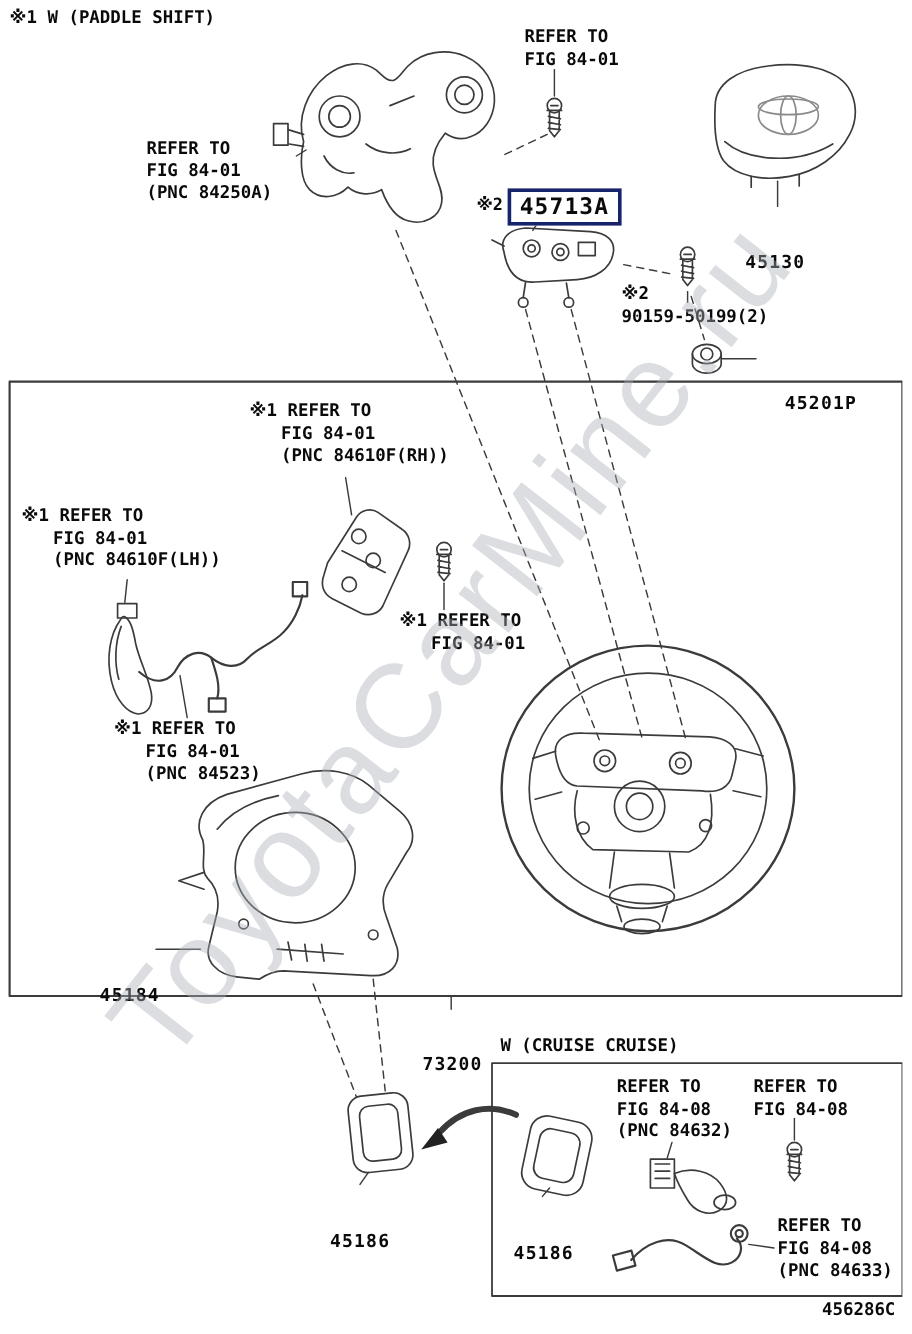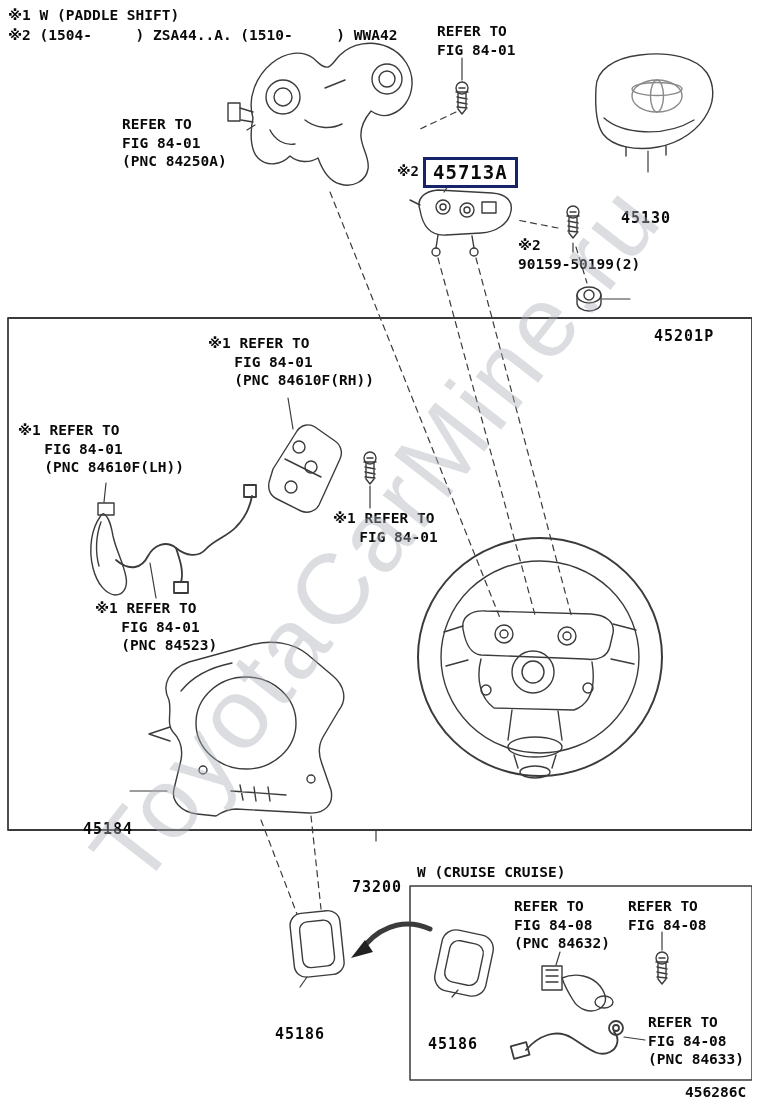--- a/index.html
+++ b/index.html
@@ -209,21 +209,20 @@
       <path d="M438,258 L535,615"></path>
       <path d="M476,258 L572,618"></path>
       <path d="M558,228 L517,220"></path>
       <path d="M576,247 L587,283"></path>
       <path d="M261,820 L297,914"></path>
       <path d="M311,816 L321,909"></path>
     </g>
   </svg>
 
   <div class="callout" style="left:8px;top:6px">※1 W (PADDLE SHIFT)</div>
-  <div class="callout" style="left:8px;top:26px">※2 (1504-     ) ZSA44..A. (1510-     ) WWA42</div>
 
   <div class="callout" style="left:437px;top:22px">REFER TO
 FIG 84-01</div>
   <div class="callout part-num" style="left:621px;top:172px">45130</div>
   <div class="callout" style="left:122px;top:115px">REFER TO
 FIG 84-01
 (PNC 84250A)</div>
 
   <div class="callout flexrow" style="left:397px;top:157px">
     <span class="prefix">※2</span>

